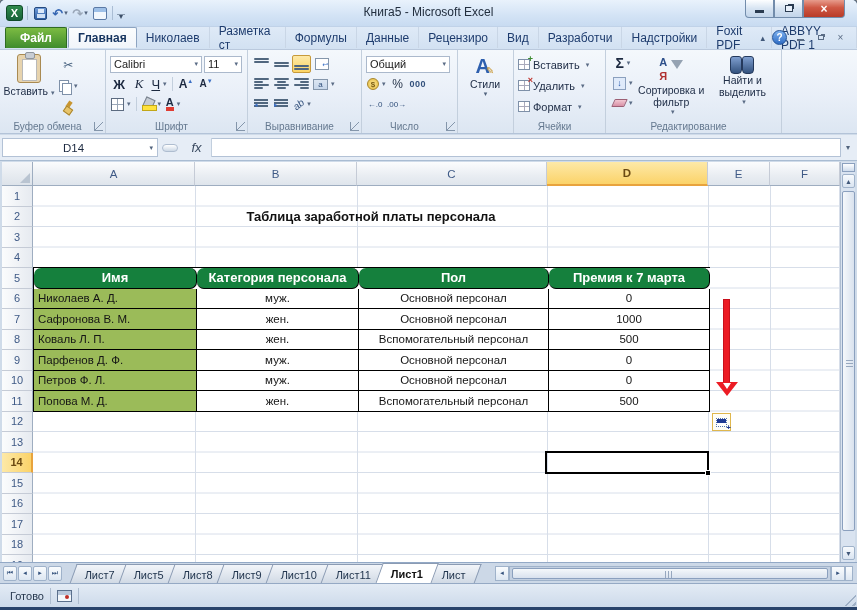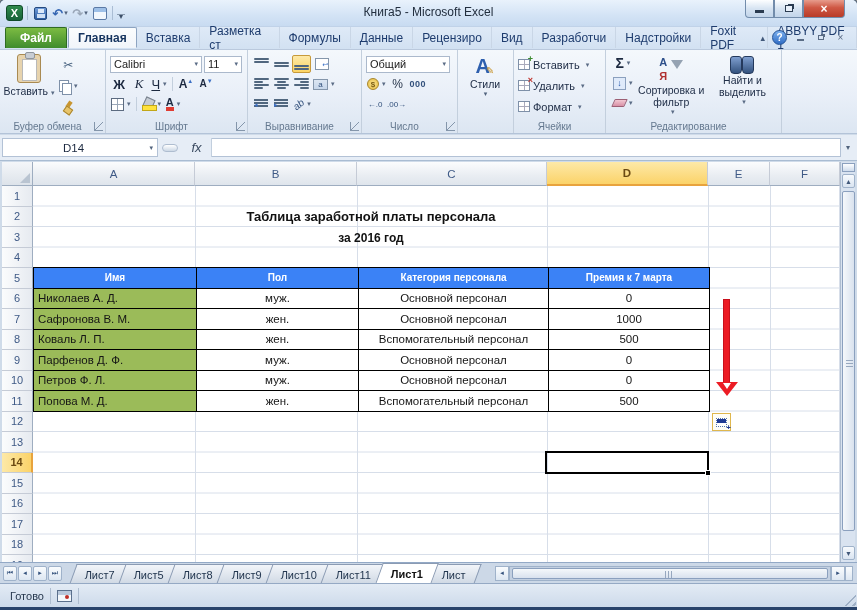--- a/index.html
+++ b/index.html
@@ -149,21 +149,21 @@
      background:linear-gradient(90deg,#fbfcfd,#e6eaf0);border-bottom:1px solid #c5cbd6;border-right:1px solid #9eadc0;}
   .rh.sel{background:linear-gradient(90deg,#fde9a8,#fbd369);border-right:2px solid #e8a33d;color:#6b4a12;font-weight:bold;}
   .cells{position:absolute;left:33px;top:186px;width:807px;height:440px;background:#fff;
      background-image:linear-gradient(to bottom,transparent 0 19.5px,#d7dee9 19.5px 20.5px);background-size:100% 20.5px;overflow:hidden;}
   .vline{position:absolute;top:0;width:1px;height:376px;background:#d7dee9;}
   .sheet-title{position:absolute;left:0;width:676px;text-align:center;font-weight:bold;color:#111;}
   
   .xtable{position:absolute;left:0;top:81px;display:grid;grid-template-columns:163px 162px 190px 161px;border-left:1px solid #000;border-top:1px solid #000;background:#fff;}
   .tc{height:20.5px;border-right:1px solid #000;border-bottom:1px solid #000;display:flex;align-items:center;justify-content:center;
       font-size:11.5px;color:#151515;overflow:hidden;white-space:nowrap;}
-  .tc.hdr{background:#3b82f6;color:#fff;font-weight:bold;font-size:10px;}
+  .tc.hdr{background:#15803d;color:#fff;font-weight:bold;font-size:13px;border-radius:7px;}
   .tc.namec{background:#9bbb59;justify-content:flex-start;padding-left:4px;}
   
   .selcell{position:absolute;left:512px;top:265px;width:164px;height:23px;border:2px solid #000;background:transparent;}
   .handle{position:absolute;right:-4px;bottom:-4px;width:6px;height:6px;background:#000;border:1px solid #fff;}
   .autofill{position:absolute;left:679px;top:227px;width:19px;height:18px;background:#fffef6;border:1px solid #dfb74e;
      display:flex;align-items:center;justify-content:center;}
   .afgrid{width:11px;height:9px;border:1px dotted #5577aa;background:linear-gradient(#1f3a93,#1f3a93) 0 0/100% 4px no-repeat,#fff;position:relative;}
   .afgrid:after{content:"+";position:absolute;right:-5px;bottom:-6px;font-size:8px;color:#1f3a93;font-weight:bold;}
   .arrow-shaft{position:absolute;left:690px;top:113px;width:7px;height:84px;background:#ec1c24;border:1px solid #c8101c;}
   .arrow-head{position:absolute;left:683px;top:196px;width:0;height:0;border-left:11px solid transparent;
@@ -257,21 +257,21 @@
       <span class="wb">
           <span class="rest"></span>
         </span>
       <span class="wb close">×</span>
     </div>
   </div>
 
   <div class="tabrow">
     <span class="rtab file">Файл</span>
     <span class="rtab active">Главная</span>
-    <span class="rtab">Вставка</span>
+    <span class="rtab">Николаев</span>
     <span class="rtab">Разметка ст</span>
     <span class="rtab">Формулы</span>
     <span class="rtab">Данные</span>
     <span class="rtab">Рецензиро</span>
     <span class="rtab">Вид</span>
     <span class="rtab">Разработчи</span>
     <span class="rtab">Надстройки</span>
     <span class="rtab">Foxit PDF</span>
     <span class="rtab">ABBYY PDF 1</span>
     <div class="tabrow-right">
@@ -564,26 +564,25 @@
 
   <div class="cells">
     <div class="vline" style="left:162px;"></div>
     <div class="vline" style="left:324px;"></div>
     <div class="vline" style="left:514px;"></div>
     <div class="vline" style="left:675px;"></div>
     <div class="vline" style="left:737px;"></div>
     <div class="vline" style="left:806px;"></div>
 
     <div class="sheet-title" style="top:21px;font-size:13px;line-height:20px;">Таблица заработной платы персонала</div>
-    <div class="sheet-title" style="top:42px;font-size:12px;line-height:20px;">за 2016 год</div>
 
     <div class="xtable">
       <div class="tc hdr">Имя</div>
+      <div class="tc hdr">Категория персонала</div>
       <div class="tc hdr">Пол</div>
-      <div class="tc hdr">Категория персонала</div>
       <div class="tc hdr">Премия к 7 марта</div>
 
       <div class="tc namec">Николаев А. Д.</div>
       <div class="tc">муж.</div>
       <div class="tc">Основной персонал</div>
       <div class="tc">0</div>
 
       <div class="tc namec">Сафронова В. М.</div>
       <div class="tc">жен.</div>
       <div class="tc">Основной персонал</div>

